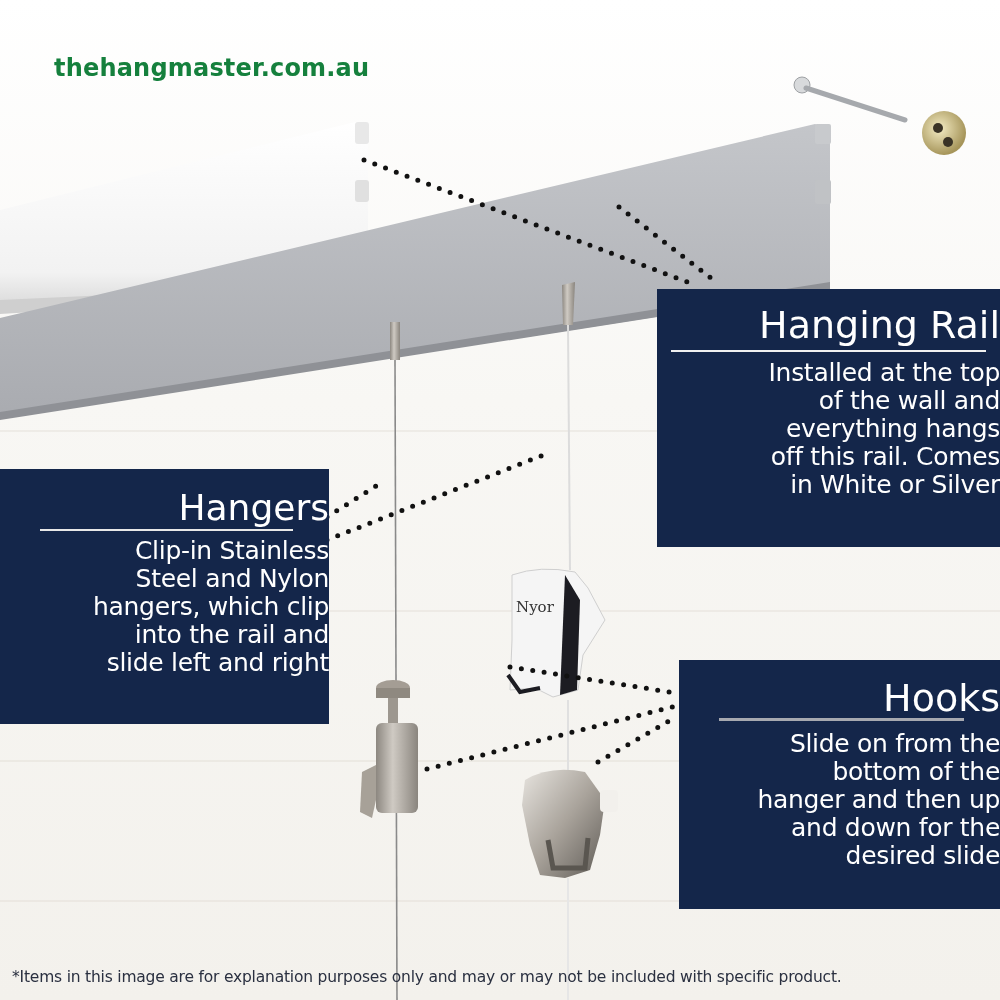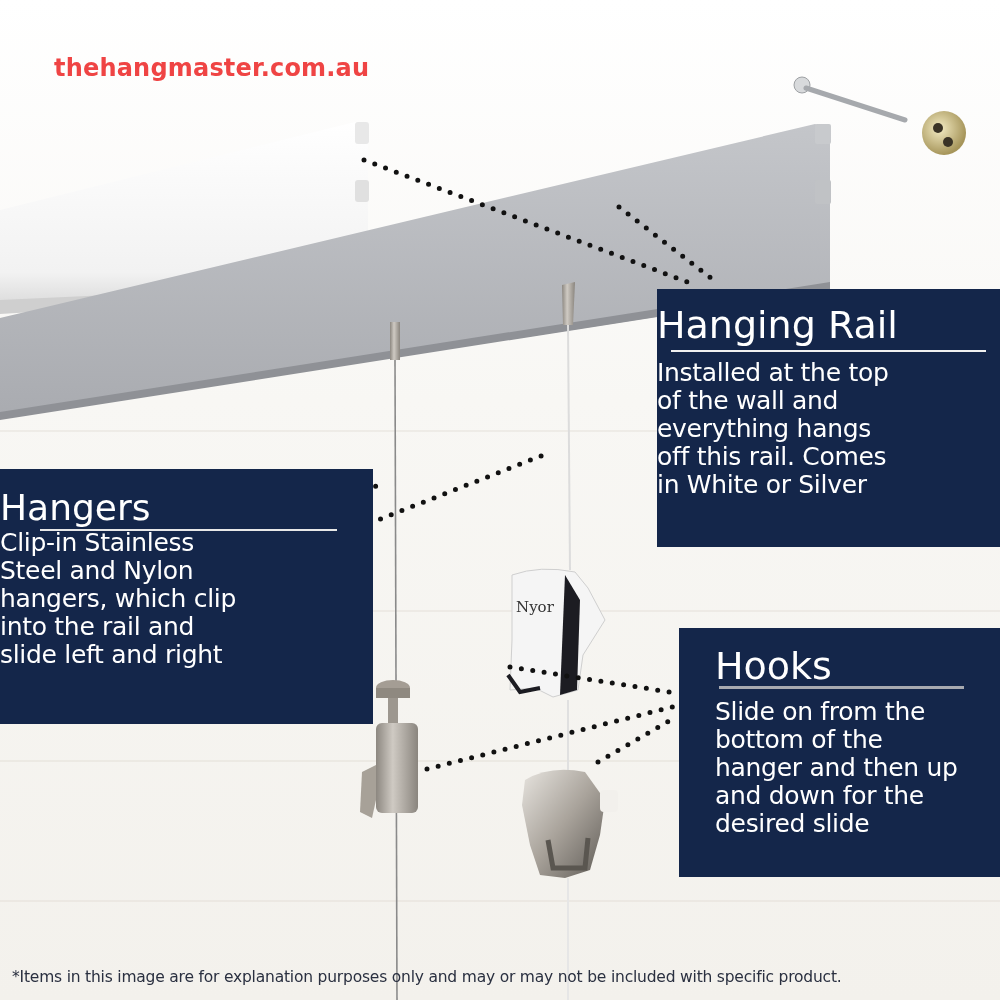--- a/index.html
+++ b/index.html
@@ -8,51 +8,51 @@
       position: relative;
       font-family: "DejaVu Sans", sans-serif;
       background: linear-gradient(180deg, #ffffff 0%, #f8f7f4 40%, #f3f1ec 100%);
     }
     .wall-streak {
       position: absolute; left: 0; width: 1000px; height: 2px;
       background: rgba(220,215,205,0.35);
     }
     .brand {
       position: absolute; left: 54px; top: 54px;
-      font-size: 24px; font-weight: bold; color: #ef4444;
+      font-size: 24px; font-weight: bold; color: #15803d;
       letter-spacing: 0.2px;
     }
     svg.scene { position: absolute; left: 0; top: 0; }
     .info-box {
       position: absolute; background: #14264a; color: #ffffff;
-      text-align: left;
+      text-align: right;
     }
     .info-title {
       font-family: "DejaVu Sans", sans-serif;
       font-weight: normal;
       display: block;
     }
     .info-rule {
       position: absolute; height: 2px; background: #e8e8e8;
     }
     .info-body {
       font-size: 25px; line-height: 28px; white-space: pre-line;
       letter-spacing: -0.3px;
     }
     #box-rail { left: 657px; top: 289px; width: 343px; height: 258px; }
     #box-rail .info-title { font-size: 38px; padding-top: 14px; line-height: 44px; }
     #box-rail .info-rule { left: 14px; right: 14px; top: 61px; background:#f0f0f0; }
     #box-rail .info-body { padding-top: 12px; }
 
-    #box-hangers { left: 0; top: 469px; width: 373px; height: 255px; }
+    #box-hangers { left: 0; top: 469px; width: 329px; height: 255px; }
     #box-hangers .info-title { font-size: 36px; padding-top: 18px; line-height: 42px; }
     #box-hangers .info-rule { left: 40px; right: 36px; top: 60px; }
-    #box-hangers .info-body { }
+    #box-hangers .info-body { padding-top: 8px; }
 
-    #box-hooks { left: 679px; top: 628px; width: 321px; height: 249px; padding-left: 36px; }
+    #box-hooks { left: 679px; top: 660px; width: 321px; height: 249px; padding-left: 36px; }
     #box-hooks .info-title { font-size: 38px; padding-top: 16px; line-height: 44px; }
     #box-hooks .info-rule { left: 40px; right: 36px; top: 58px; background:#a7a9b0; height: 3px; }
     #box-hooks .info-body { padding-top: 10px; }
 
     .disclaimer {
       position: absolute; left: 12px; top: 968px; width: 990px;
       font-size: 15.5px; color: #2a3040; white-space: nowrap;
       letter-spacing: -0.2px;
     }
   </style>

